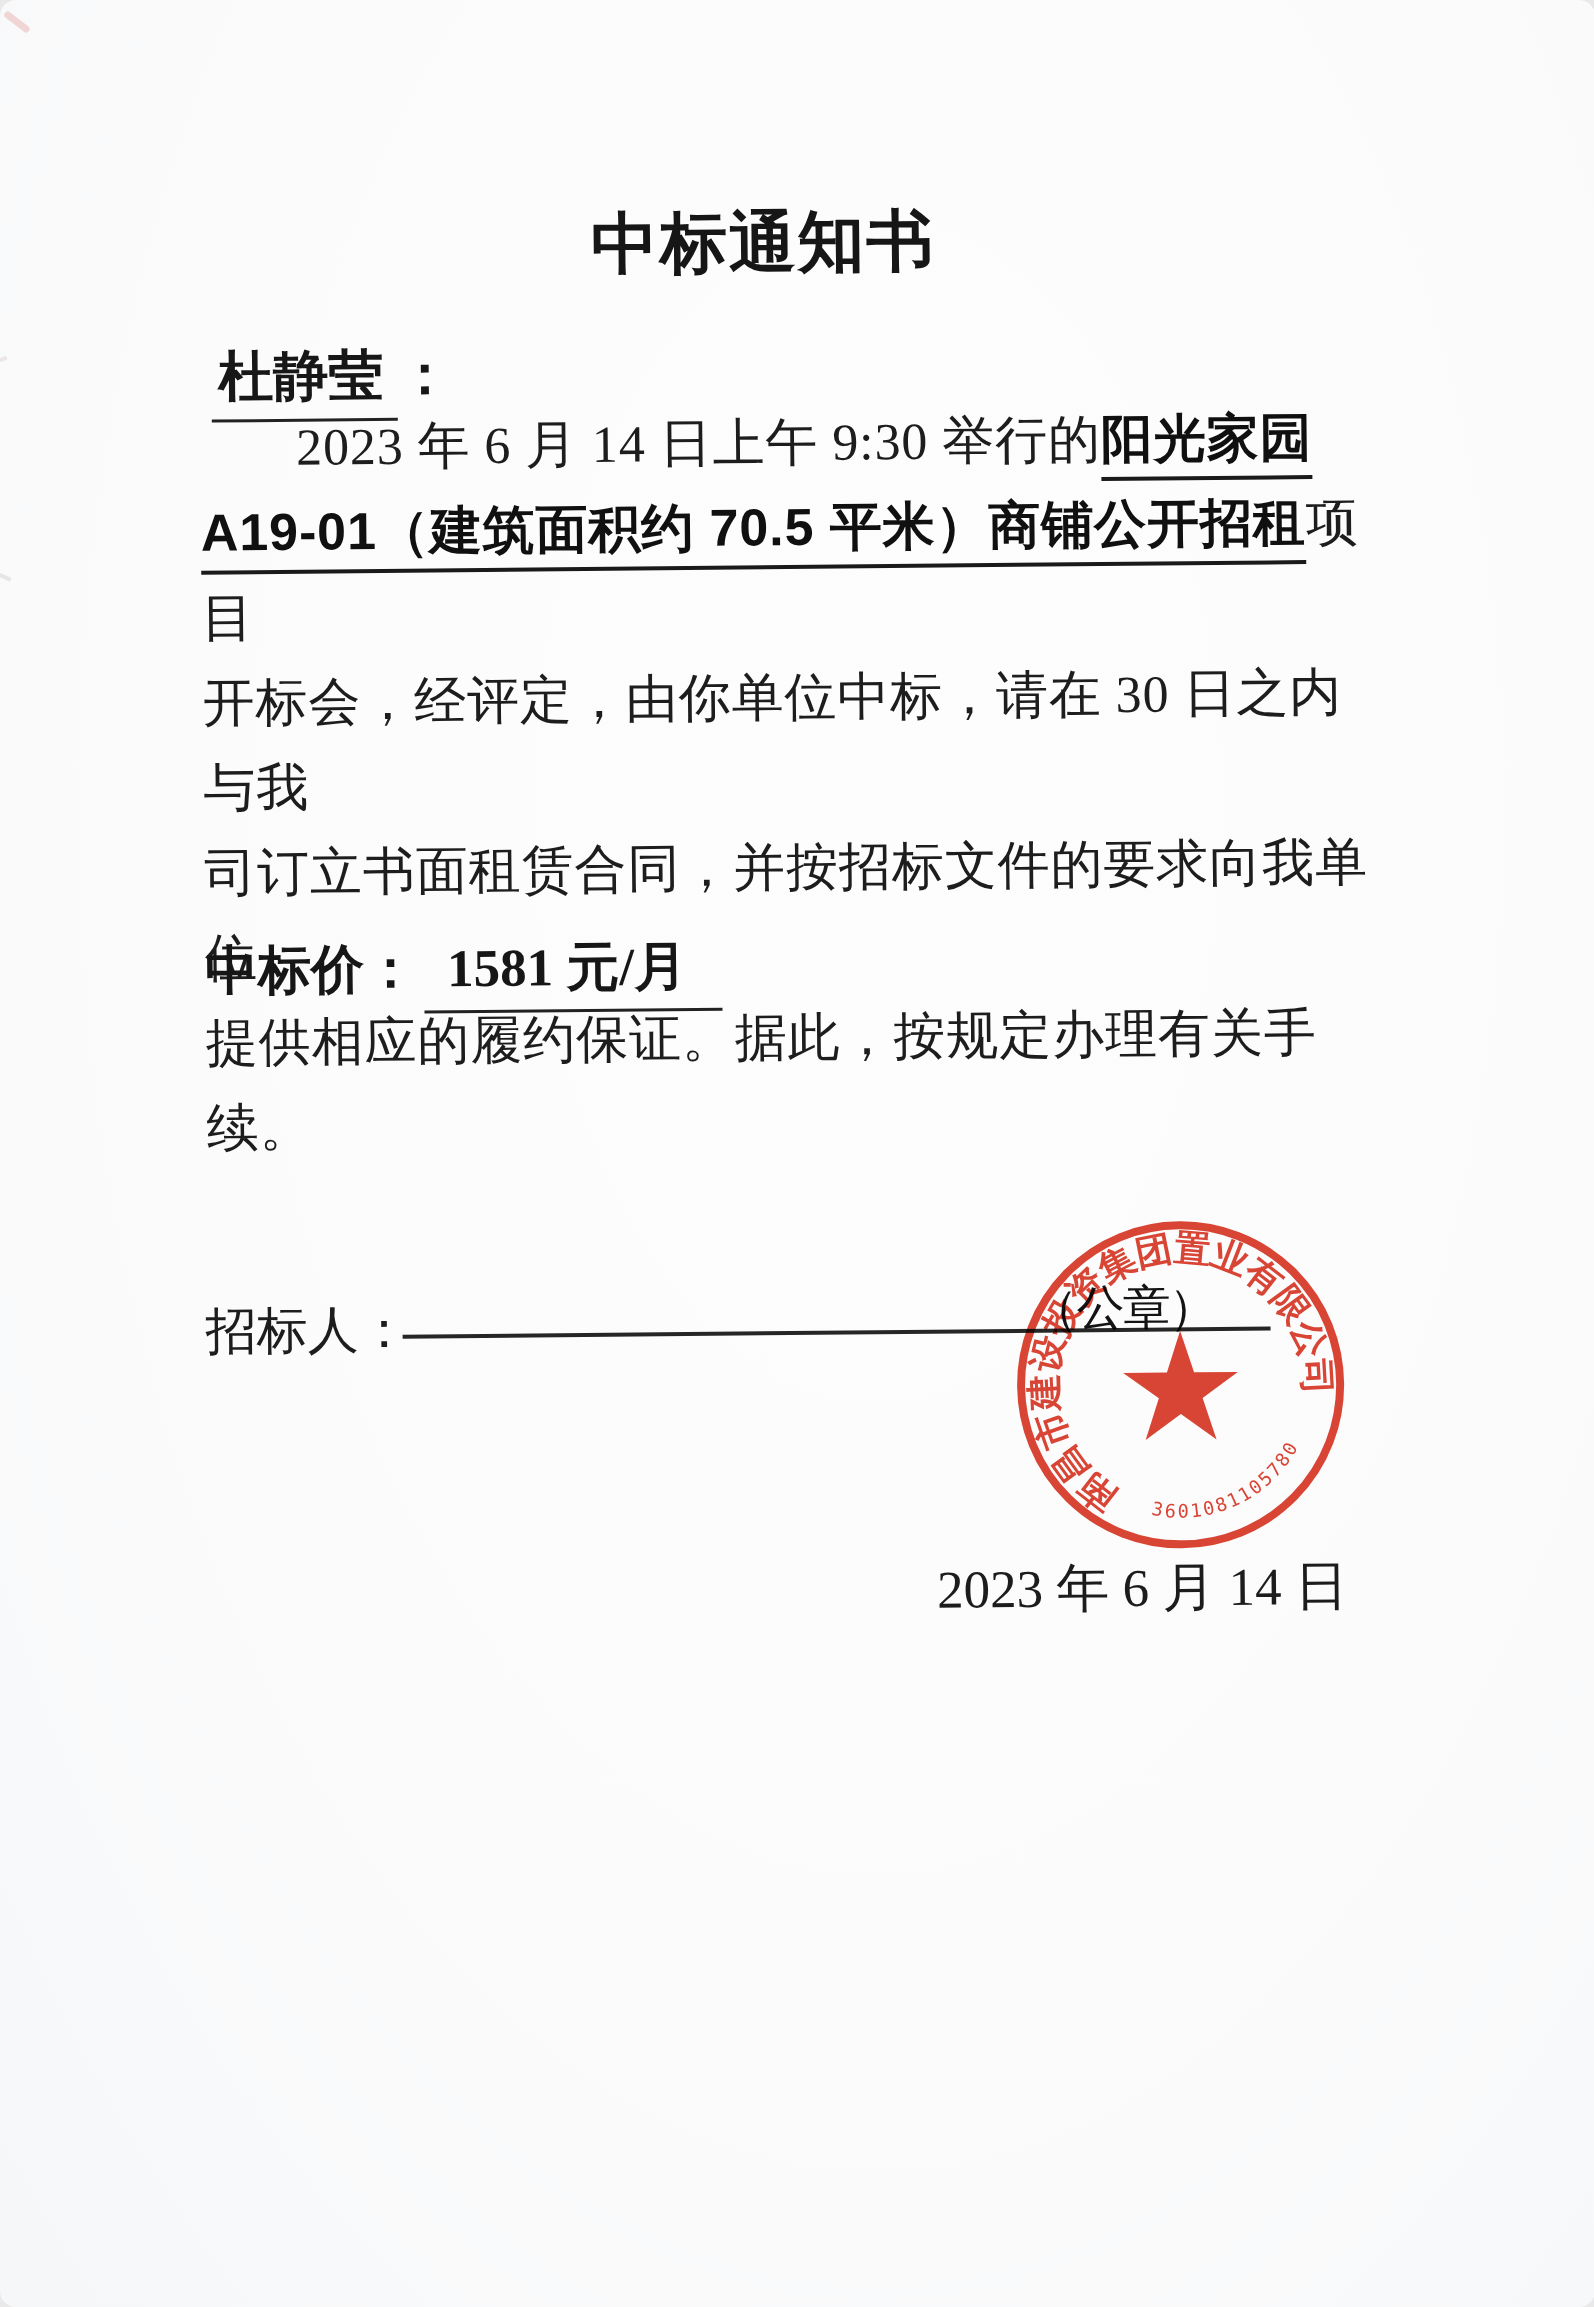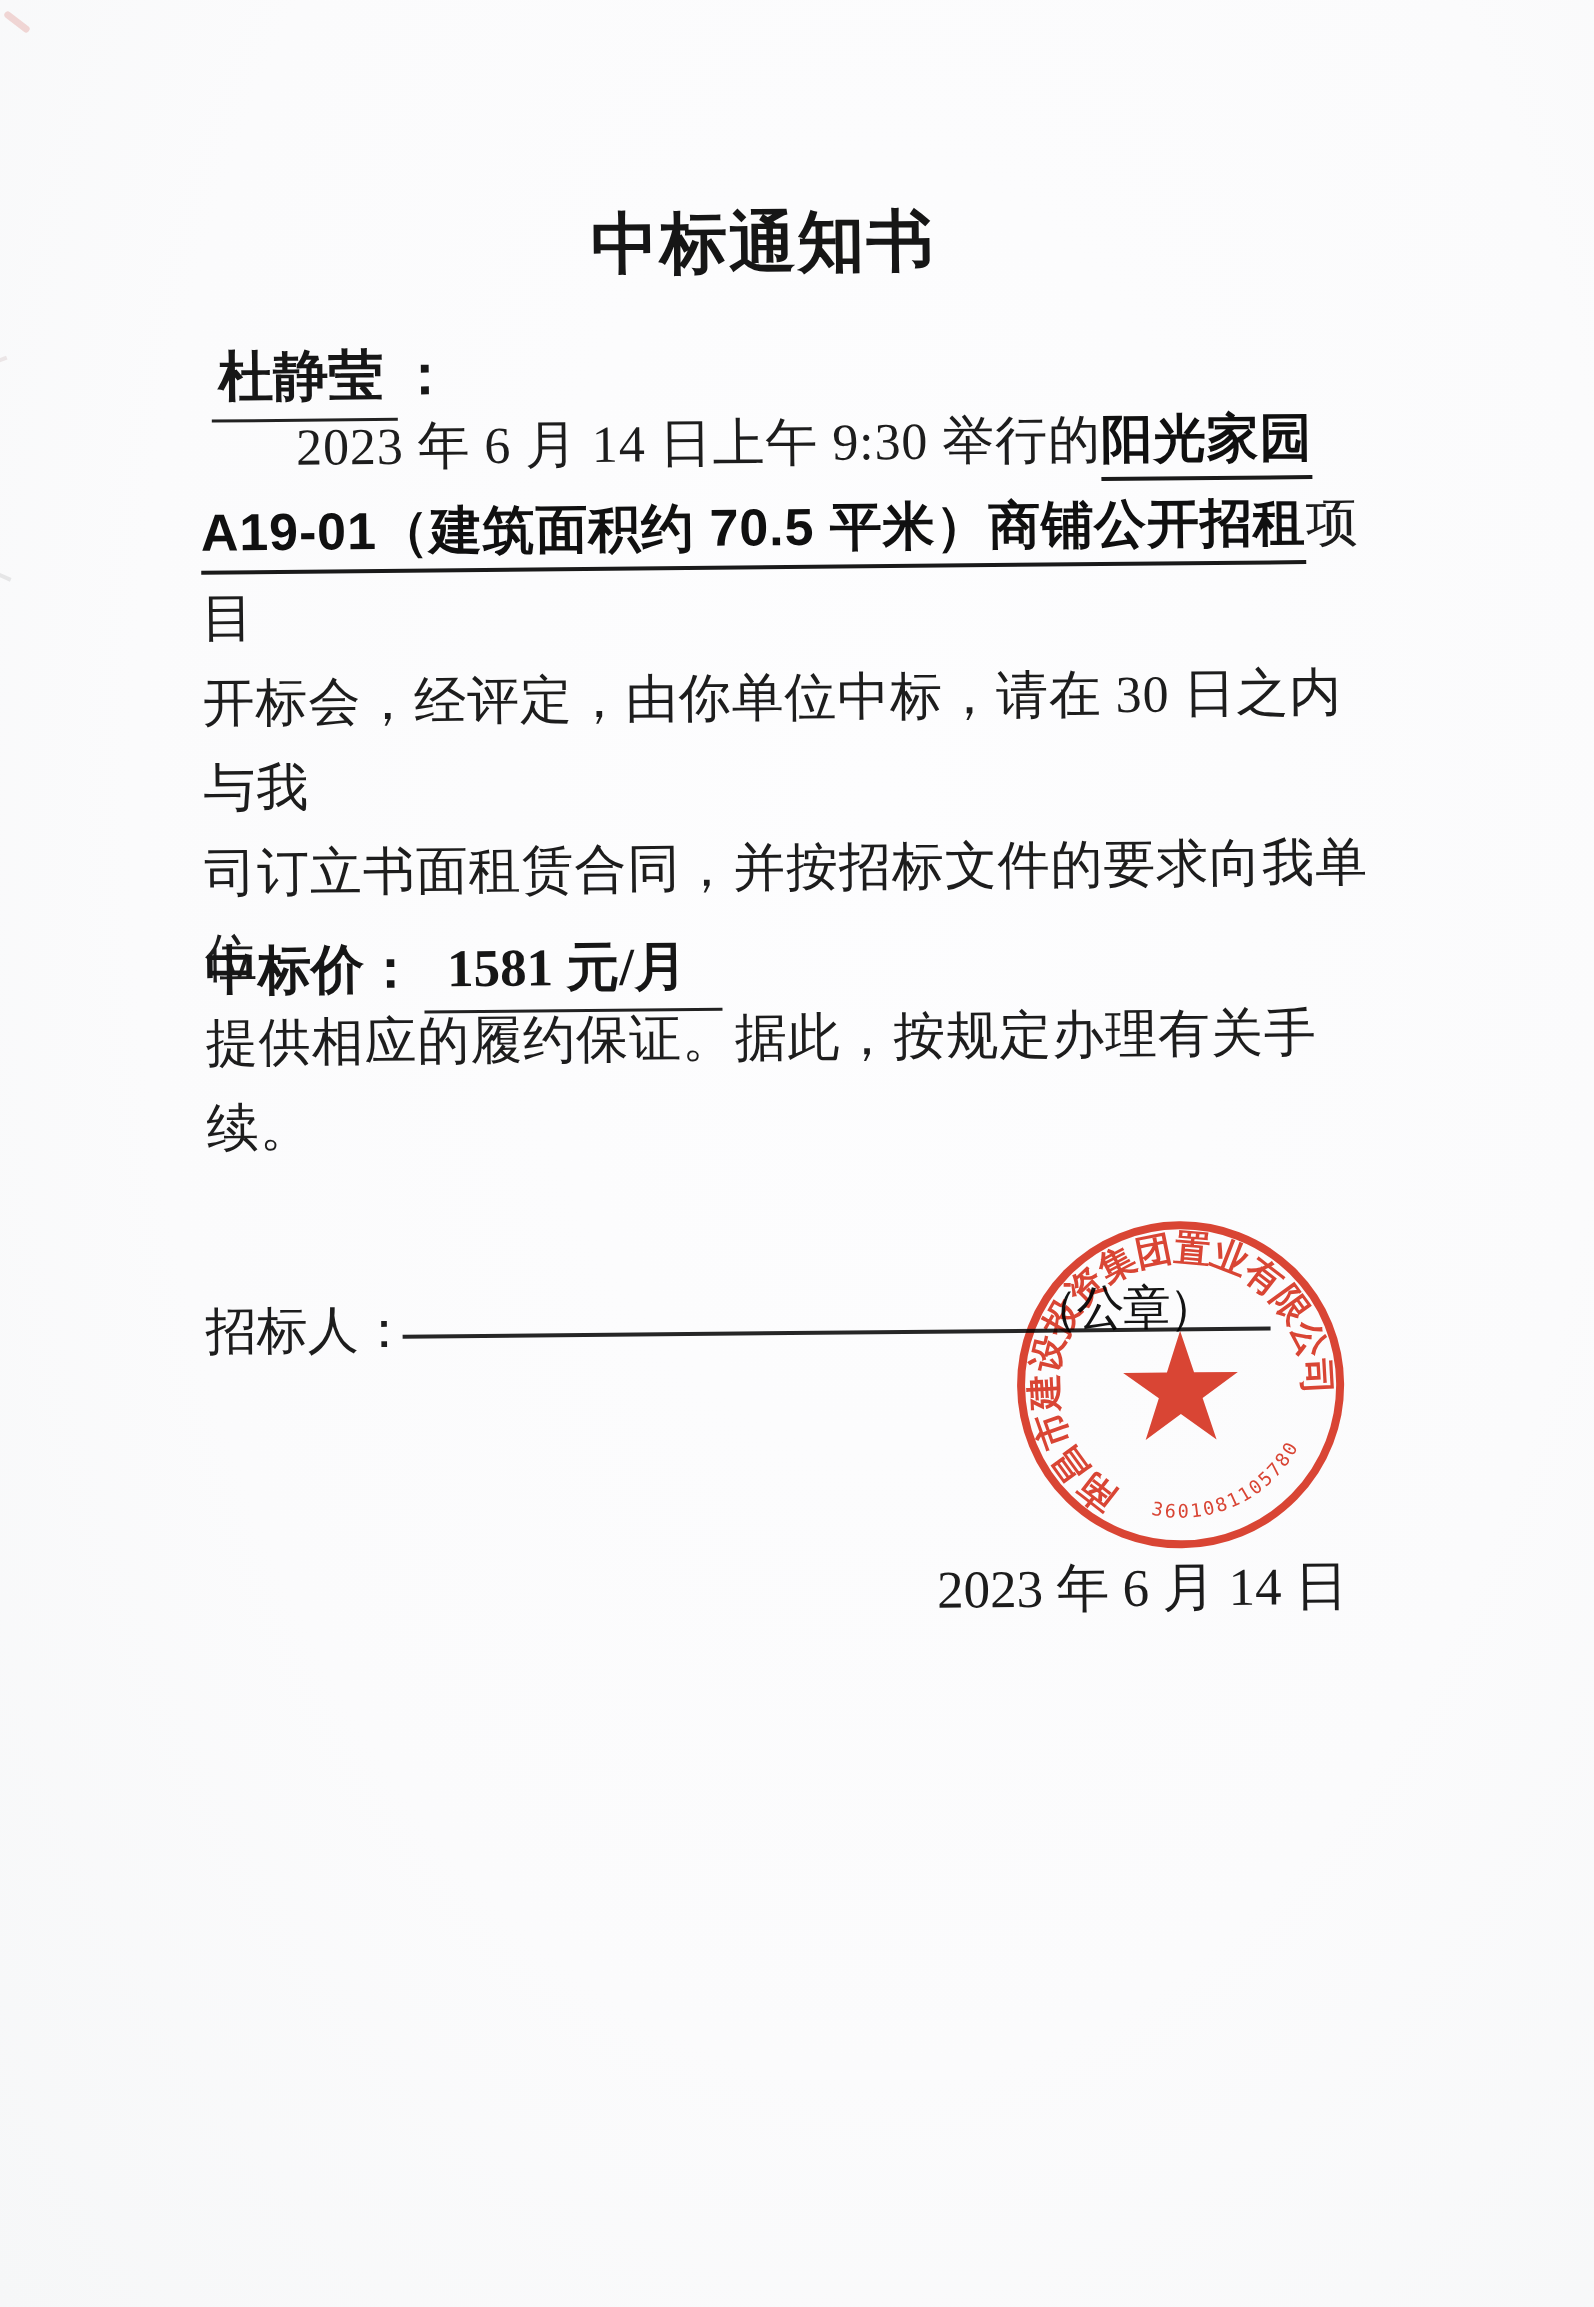--- a/index.html
+++ b/index.html
@@ -5,20 +5,21 @@
   html,body{margin:0;padding:0;}
   body{
     width:1595px;height:2307px;
     background:#e9e9e9;
     font-family:"Liberation Serif","DejaVu Serif",serif;
   }
   #page{
     position:relative;width:1595px;height:2307px;overflow:hidden;
     background:radial-gradient(ellipse at 55% 35%, #fdfdfe 0%, #fbfbfc 60%, #f6f7f8 100%);
     color:#1b1b1b;
+    border-radius:16px;
   }
   #skew{
     position:absolute;inset:0;
     transform:rotate(-0.55deg);
     transform-origin:797px 1063px;
   }
   .abs{position:absolute;}
   .doc-title{
     left:599px;top:197px;
     font-size:67px;font-weight:bold;letter-spacing:1.8px;

